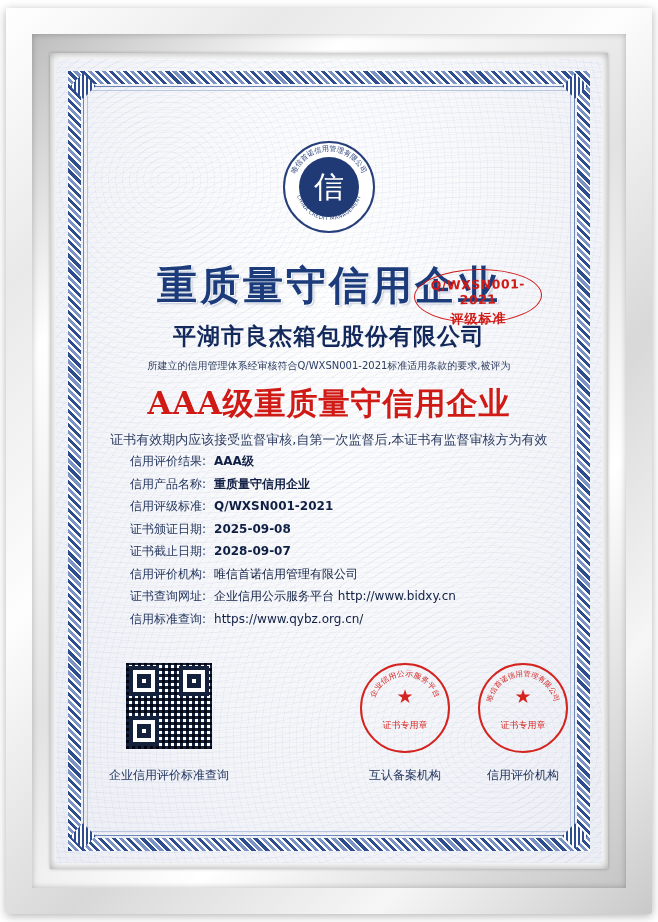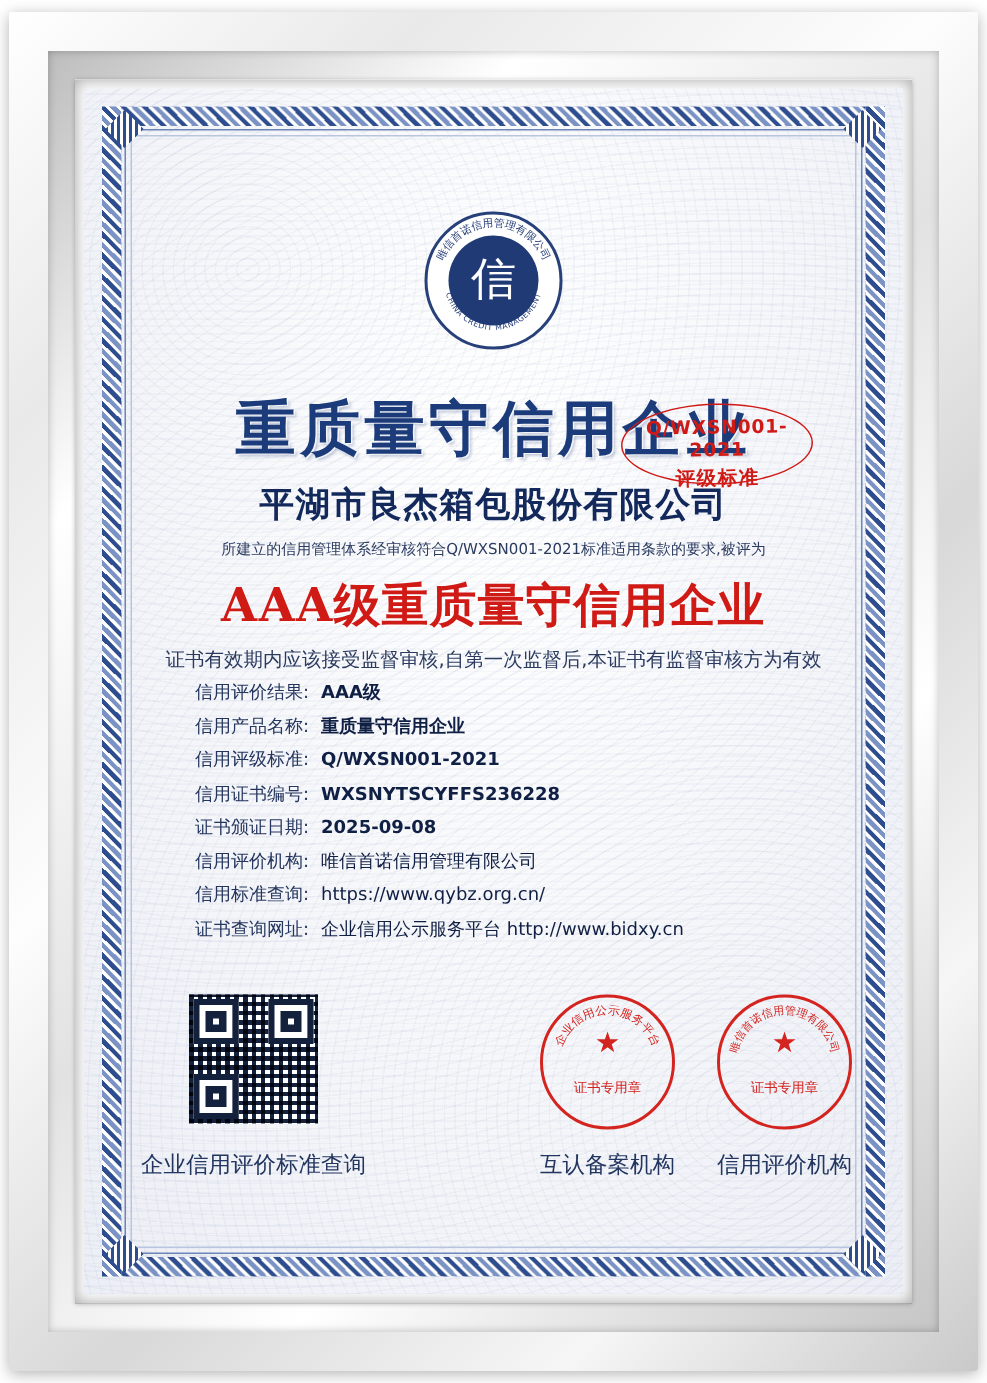--- a/index.html
+++ b/index.html
@@ -292,21 +292,21 @@
   .bcell {
     position: absolute;
     width: 106px;
     text-align: center;
   }
   .bcell .cap {
     position: absolute;
     left: 50%;
     transform: translateX(-50%);
     top: 104px;
-    font-size: 15px;
+    font-size: 12px;
     color: #22365f;
     white-space: nowrap;
     font-family: "DejaVu Sans", sans-serif;
   }
   .qr {
     width: 86px;
     height: 86px;
     margin: 0 auto;
     background-color: #ffffff;
     background-image:
@@ -411,38 +411,38 @@
         </div>
         <div class="row">
           <span class="k">信用产品名称:</span>
           <span class="v">重质量守信用企业</span>
         </div>
         <div class="row">
           <span class="k">信用评级标准:</span>
           <span class="v">Q/WXSN001-2021</span>
         </div>
         <div class="row">
-          <span class="k">信用证书编号:</span>
-          <span class="v">WXSNYTSCYFFS236228</span>
-        </div>
-        <div class="row">
           <span class="k">证书颁证日期:</span>
           <span class="v">2025-09-08</span>
         </div>
         <div class="row">
+          <span class="k">证书截止日期:</span>
+          <span class="v">2028-09-07</span>
+        </div>
+        <div class="row">
           <span class="k">信用评价机构:</span>
           <span class="v thin">唯信首诺信用管理有限公司</span>
         </div>
         <div class="row">
+          <span class="k">证书查询网址:</span>
+          <span class="v thin">企业信用公示服务平台 http://www.bidxy.cn</span>
+        </div>
+        <div class="row">
           <span class="k">信用标准查询:</span>
           <span class="v thin">https://www.qybz.org.cn/</span>
-        </div>
-        <div class="row">
-          <span class="k">证书查询网址:</span>
-          <span class="v thin">企业信用公示服务平台 http://www.bidxy.cn</span>
         </div>
       </div>
 
       <div class="std-stamp">
         <div class="l1">Q/WXSN001-2021</div>
         <div class="l2">评级标准</div>
       </div>
 
       <div class="bottom-row">
 

